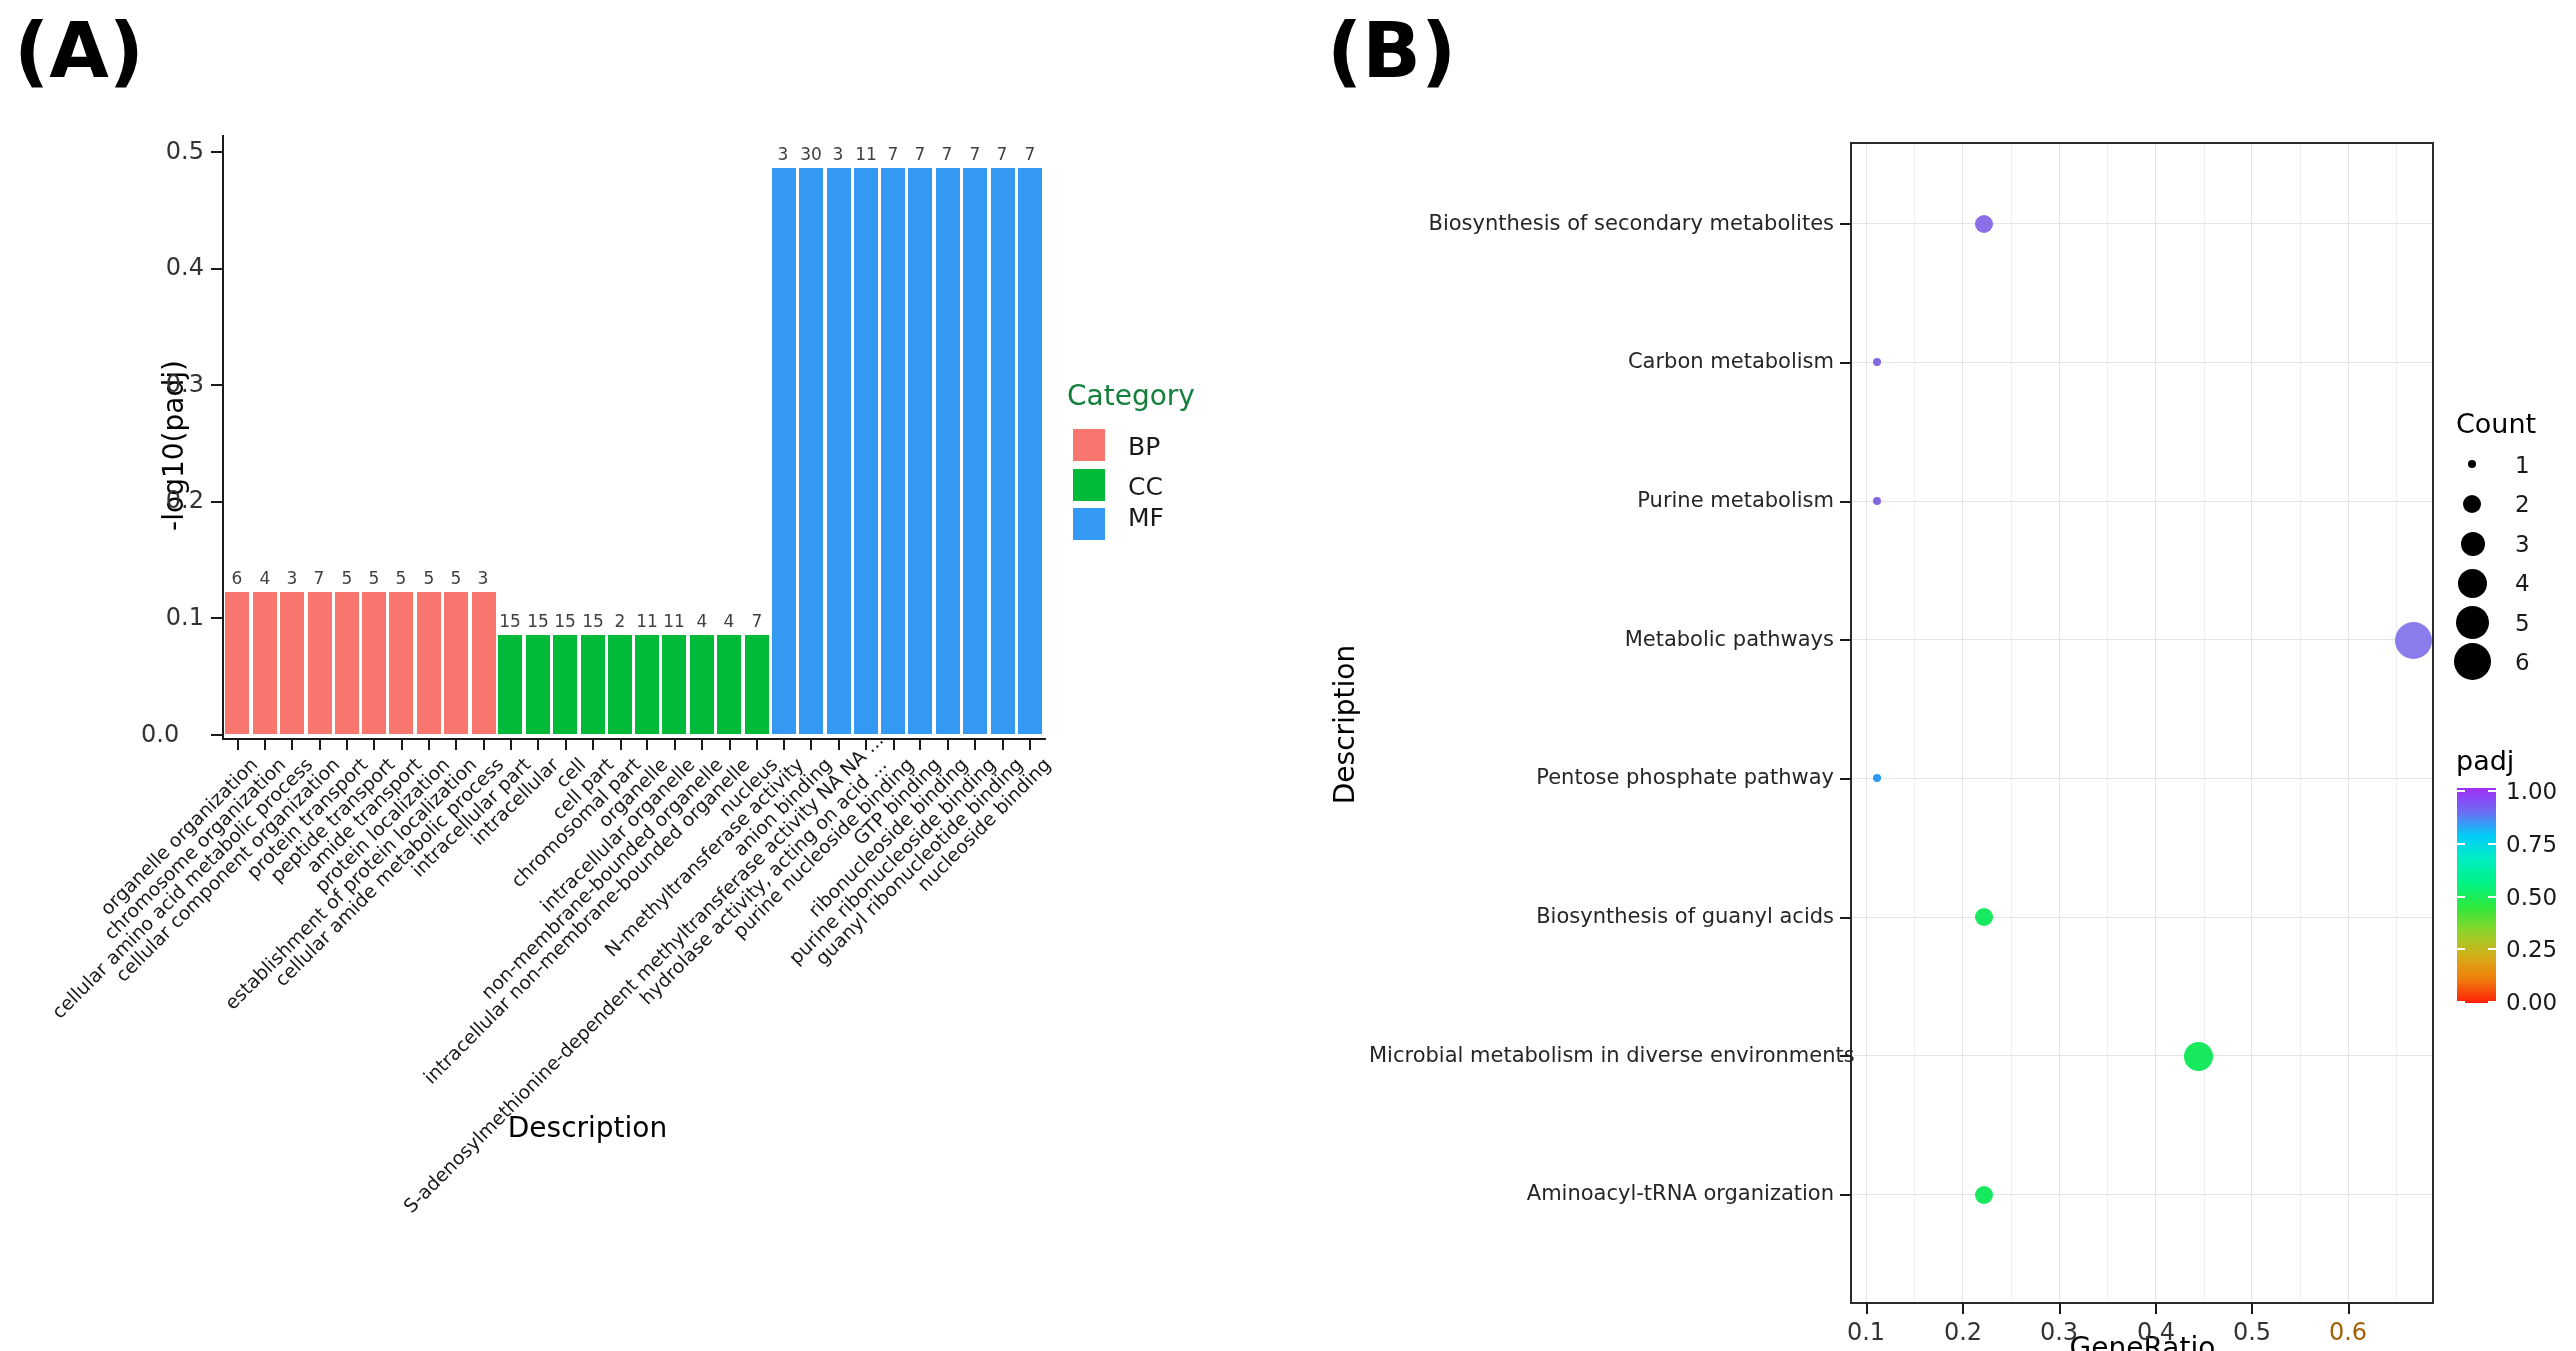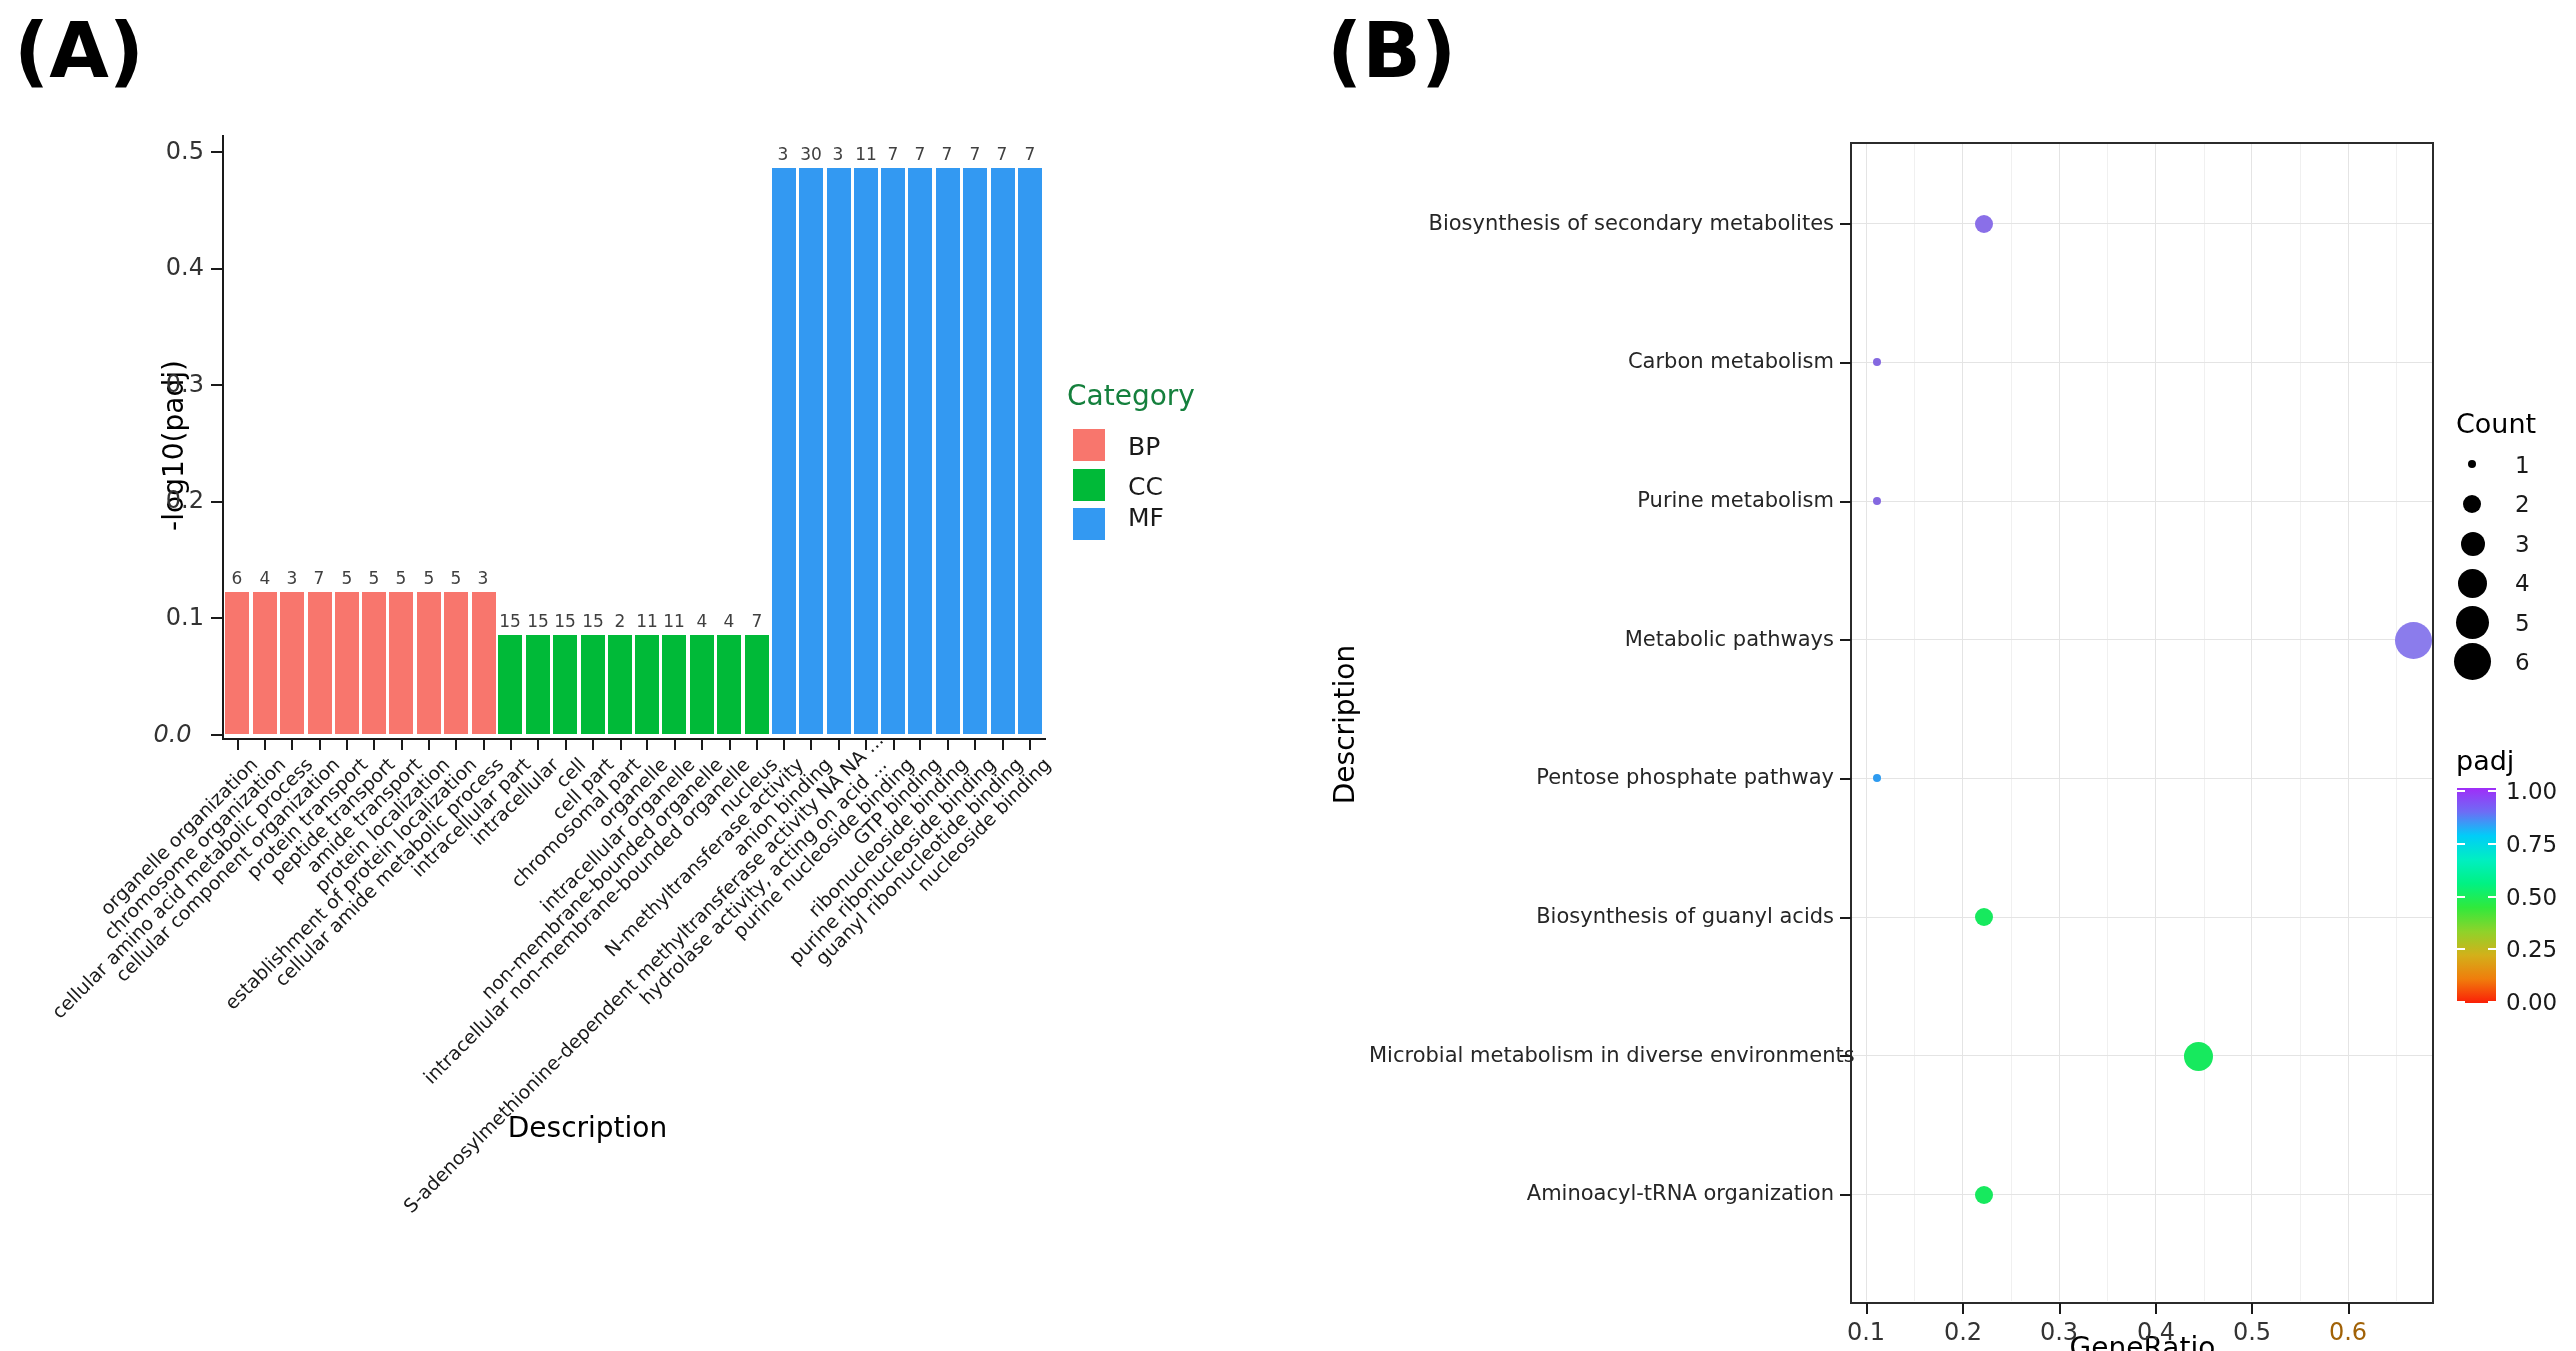--- a/index.html
+++ b/index.html
@@ -23,21 +23,21 @@
   <div class="abs axis-title" style="left:482px;top:1111px;width:211px;text-align:center;">Description</div>
   <div class="abs legend-title" style="left:1067px;top:379px;">Category</div>
 
   <div class="abs axis-title rot90" style="left:1239px;top:708px;width:211px;">Description</div>
   <div class="abs axis-title" style="left:2037px;top:1331px;width:211px;text-align:center;">GeneRatio</div>
   <div class="abs small-legend-title" style="left:2456px;top:408px;">Count</div>
   <div class="abs small-legend-title" style="left:2456px;top:745px;">padj</div>
 <div class="abs" style="left: 222px; top: 135px; width: 2.1px; height: 605px; background: rgb(26, 26, 26);"></div>
     <div class="abs" style="left: 222px; top: 738px; width: 824px; height: 2.1px; background: rgb(26, 26, 26);"></div>
     <div class="abs" style="left: 211px; top: 734px; width: 10.6px; height: 2.1px; background: rgb(26, 26, 26);"></div>
-    <div class="abs" style="left: 141px; top: 720px; width: 63px; text-align: center; font-size: 24px; color: rgb(51, 51, 51); font-style: italic;">0.0</div>
+    <div class="abs" style="left: 141px; top: 720px; width: 63px; text-align: left; font-size: 24px; color: rgb(51, 51, 51);">0.0</div>
     <div class="abs" style="left: 211px; top: 617px; width: 10.6px; height: 2.1px; background: rgb(26, 26, 26);"></div>
     <div class="abs" style="left: 141px; top: 603px; width: 63px; text-align: right; font-size: 24px; color: rgb(51, 51, 51);">0.1</div>
     <div class="abs" style="left: 211px; top: 501px; width: 10.6px; height: 2.1px; background: rgb(26, 26, 26);"></div>
     <div class="abs" style="left: 141px; top: 486px; width: 63px; text-align: right; font-size: 24px; color: rgb(51, 51, 51);">0.2</div>
     <div class="abs" style="left: 211px; top: 384px; width: 10.6px; height: 2.1px; background: rgb(26, 26, 26);"></div>
     <div class="abs" style="left: 141px; top: 370px; width: 63px; text-align: right; font-size: 24px; color: rgb(51, 51, 51);">0.3</div>
     <div class="abs" style="left: 211px; top: 268px; width: 10.6px; height: 2.1px; background: rgb(26, 26, 26);"></div>
     <div class="abs" style="left: 141px; top: 253px; width: 63px; text-align: right; font-size: 24px; color: rgb(51, 51, 51);">0.4</div>
     <div class="abs" style="left: 211px; top: 151px; width: 10.6px; height: 2.1px; background: rgb(26, 26, 26);"></div>
     <div class="abs" style="left: 141px; top: 137px; width: 63px; text-align: right; font-size: 24px; color: rgb(51, 51, 51);">0.5</div>

